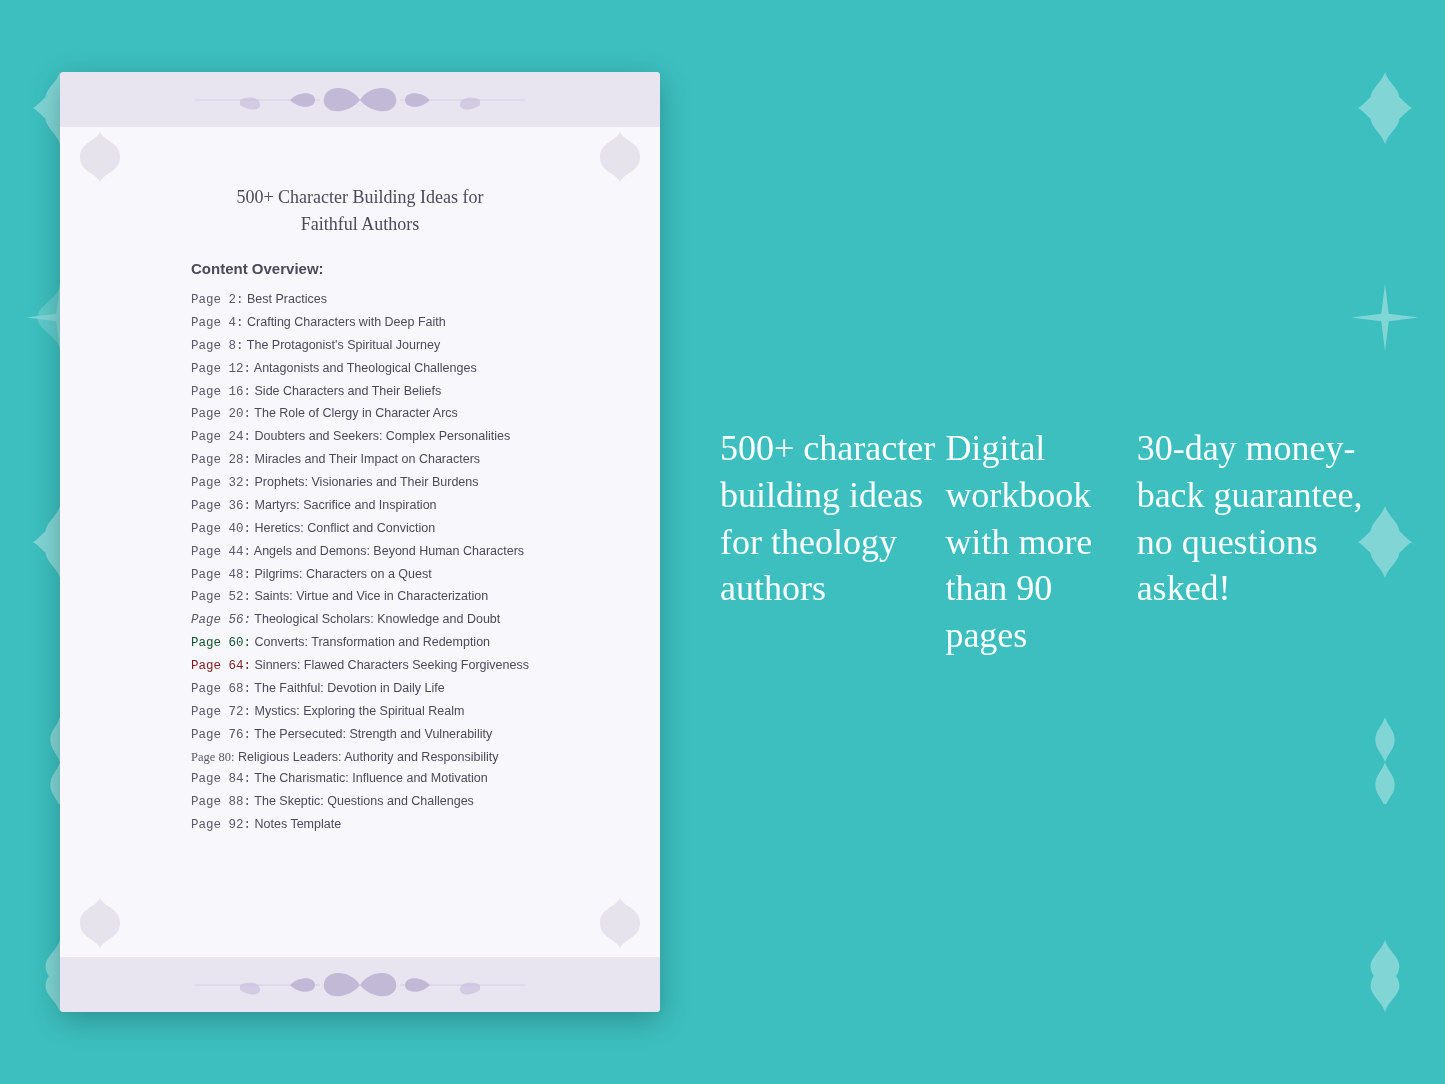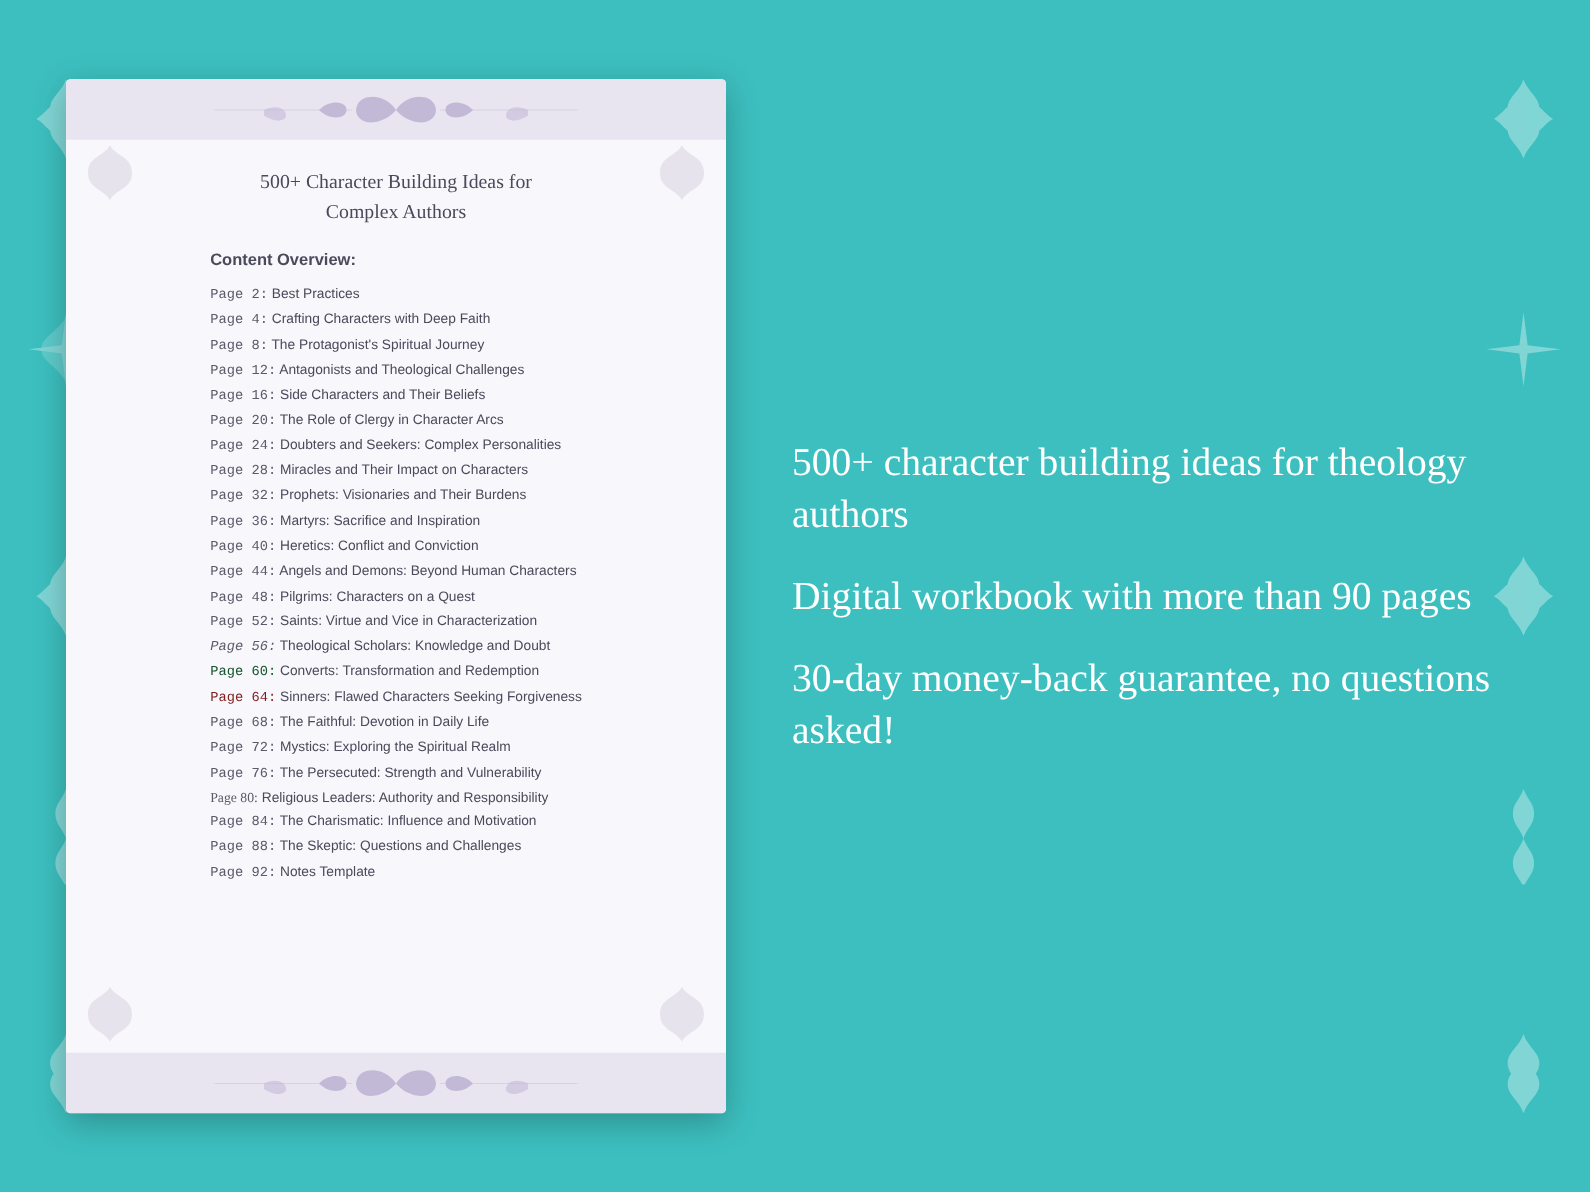--- a/index.html
+++ b/index.html
@@ -55,20 +55,21 @@
       min-width: 580px;
       max-width: 620px;
       height: 940px;
       box-shadow: 0 8px 30px rgba(0,0,0,0.25);
       display: flex;
       flex-direction: column;
       align-items: center;
       position: relative;
       overflow: hidden;
       padding: 0;
+      gap: 32px;
     }
 
     
     .doc-top-border {
       width: 100%;
       height: 55px;
       background: #e8e4f0;
       display: flex;
       align-items: center;
       justify-content: center;
@@ -121,23 +122,22 @@
       font-size: 12.5px;
       color: #4a4a5a;
       line-height: 1.75;
       font-family: Arial, sans-serif;
     }
 
     
     .text-panel {
       flex: 1;
       display: flex;
-      flex-direction: column;
+      flex-direction: row;
       justify-content: center;
-      gap: 28px;
       padding-left: 10px;
     }
 
     .feature-text {
       font-size: 36px;
       color: #ffffff;
       font-family: 'Georgia', serif;
       font-weight: normal;
       line-height: 1.3;
     }
@@ -258,21 +258,21 @@
     <div class="corner-decoration corner-br">
       <svg width="60" height="60" viewBox="0 0 60 60" fill="#6a5a8a" xmlns="http://www.w3.org/2000/svg">
         <path d="M30 5 C35 15, 50 15, 50 30 C50 45, 35 45, 30 55 C25 45, 10 45, 10 30 C10 15, 25 15, 30 5Z"></path>
         <circle cx="30" cy="30" r="5"></circle>
       </svg>
     </div>
 
     <div class="doc-content">
       <h1 class="doc-title">
         <span>500+ Character Building Ideas for</span><br>
-        <span>Complex Authors</span>
+        <span>Faithful Authors</span>
       </h1>
 
       <p class="doc-subtitle">Content Overview:</p>
 
       <ul class="toc-list" id="toc-list">
       <li><span style="font-family: 'Courier New', monospace; color: #5a5a6a;">Page  2:</span>  Best Practices</li>
           <li><span style="font-family: 'Courier New', monospace; color: #5a5a6a;">Page  4:</span>  Crafting Characters with Deep Faith</li>
           <li><span style="font-family: 'Courier New', monospace; color: #5a5a6a;">Page  8:</span>  The Protagonist's Spiritual Journey</li>
           <li><span style="font-family: 'Courier New', monospace; color: #5a5a6a;">Page 12:</span>  Antagonists and Theological Challenges</li>
           <li><span style="font-family: 'Courier New', monospace; color: #5a5a6a;">Page 16:</span>  Side Characters and Their Beliefs</li>

